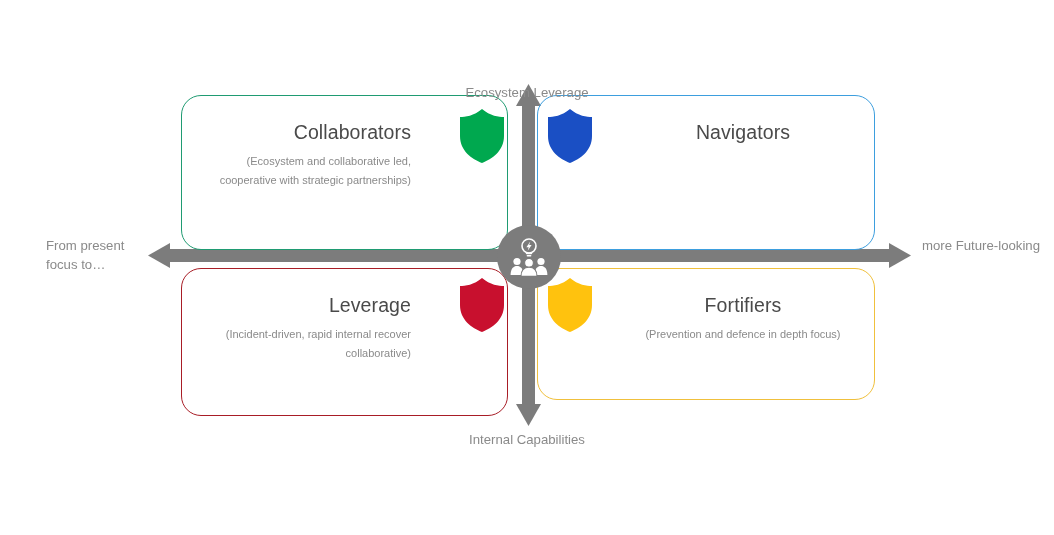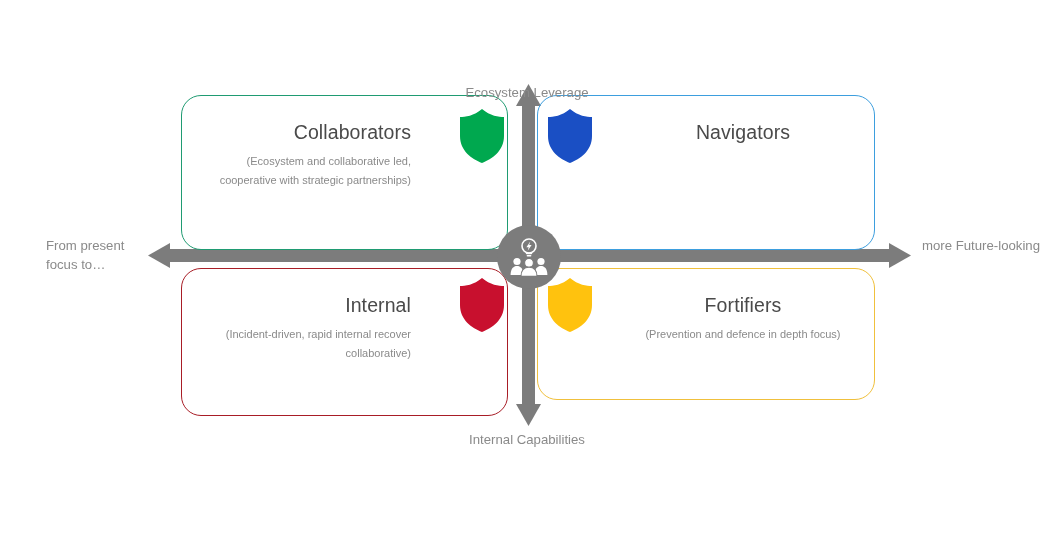--- a/index.html
+++ b/index.html
@@ -155,21 +155,21 @@
   </div>
 
   <div class="quad quad-tr">
     <div class="quad-inner">
       <div class="quad-title">Navigators</div>
     </div>
   </div>
 
   <div class="quad quad-bl">
     <div class="quad-inner">
-      <div class="quad-title">Internal</div>
+      <div class="quad-title">Leverage</div>
       <div class="quad-desc">(Incident-driven, rapid internal recover collaborative)</div>
     </div>
   </div>
 
   <div class="quad quad-br">
     <div class="quad-inner">
       <div class="quad-title">Fortifiers</div>
       <div class="quad-desc">(Prevention and defence in depth focus)</div>
     </div>
   </div>

